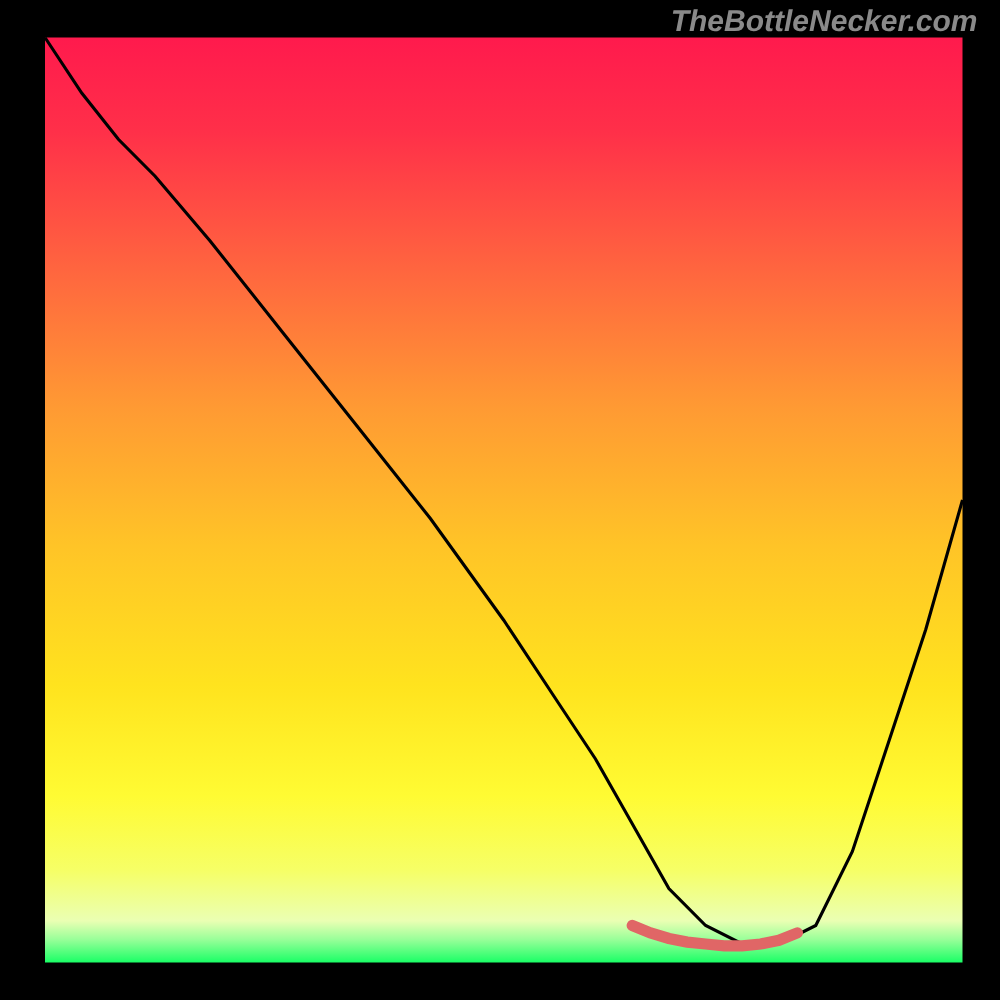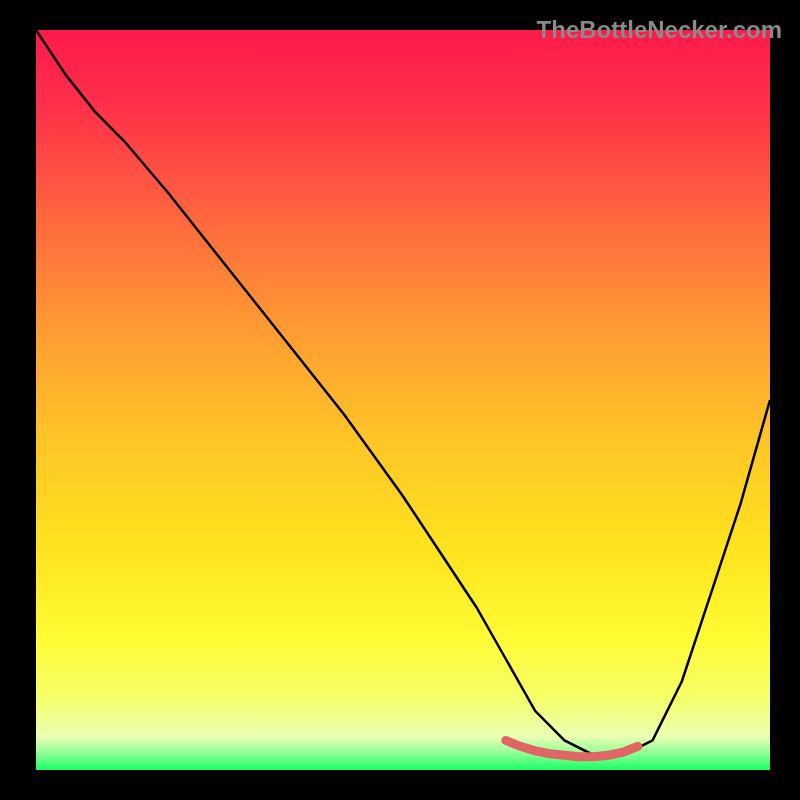--- a/index.html
+++ b/index.html
@@ -10,27 +10,28 @@
     background: #000000;
     overflow: hidden;
   }
   .container {
     position: relative;
     width: 800px;
     height: 800px;
   }
   .watermark {
     position: absolute;
-    top: 16px;
+    top: 4px;
     right: 18px;
     font-family: Arial, Helvetica, sans-serif;
     font-size: 24px;
     font-weight: bold;
     color: #8a8a8a;
     z-index: 5;
+    font-style: italic;
   }
   svg.plot {
     position: absolute;
     left: 0;
     top: 0;
     width: 800px;
     height: 800px;
   }
   .curve {
     fill: none;

